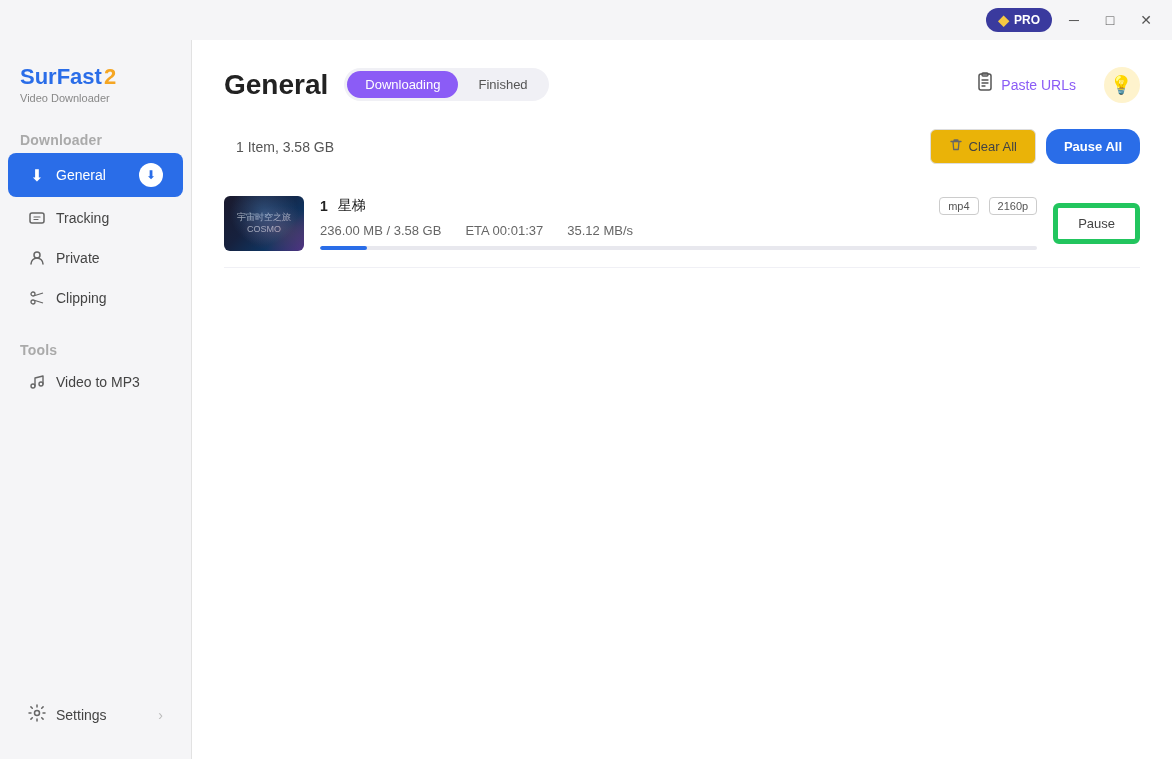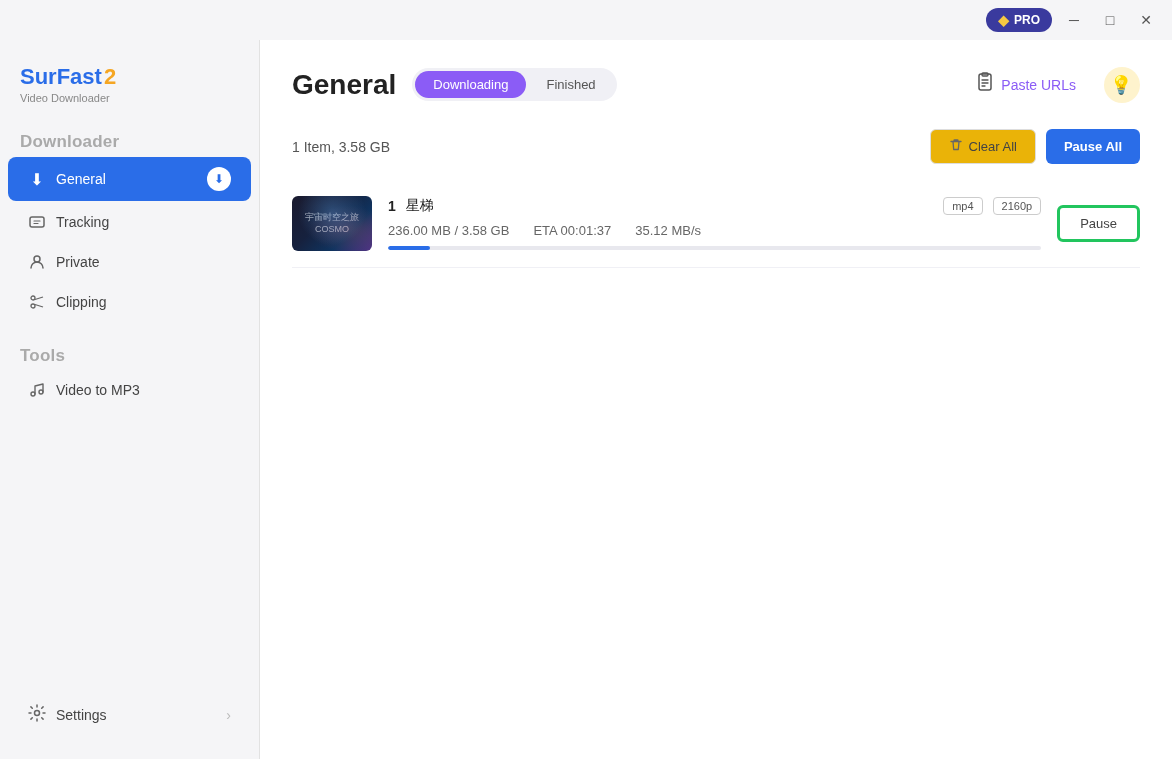--- a/index.html
+++ b/index.html
@@ -54,21 +54,21 @@
 
     
     .app-body {
       display: flex;
       flex: 1;
       overflow: hidden;
     }
 
     
     .sidebar {
-      width: 260px;
+      width: 192px;
       background: #f5f5f7;
       display: flex;
       flex-direction: column;
       padding: 16px 0;
       border-right: 1px solid #e2e2e2;
     }
     .logo-area {
       padding: 8px 20px 20px;
     }
     .logo-text {
@@ -85,21 +85,21 @@
       font-size: 22px;
       font-weight: 800;
       color: #f5a623;
     }
     .logo-sub {
       font-size: 11px;
       color: #888;
       margin-top: 2px;
     }
     .section-label {
-      font-size: 17px;
+      font-size: 14px;
       color: #aaa;
       font-weight: 600;
       padding: 8px 20px 4px;
       text-transform: none;
       letter-spacing: 0.2px;
     }
     .nav-item {
       display: flex;
       align-items: center;
       gap: 10px;
@@ -239,20 +239,21 @@
       cursor: pointer;
       font-size: 18px;
     }
 
     
     .info-bar {
       display: flex;
       align-items: center;
       justify-content: space-between;
       margin-bottom: 16px;
+      margin-left: 12px;
     }
     .item-count {
       font-size: 14px;
       color: #555;
       font-weight: 500;
     }
     .action-buttons {
       display: flex;
       gap: 10px;
     }
@@ -269,21 +270,21 @@
       border-radius: 6px;
     }
     .pause-all-btn {
       padding: 8px 18px;
       background: #2a6de8;
       color: white;
       border: none;
       font-size: 13px;
       font-weight: 600;
       cursor: pointer;
-      border-radius: 6px;
+      border-radius: 14px;
     }
 
     
     .download-item {
       display: flex;
       align-items: center;
       gap: 16px;
       padding: 16px 0;
       border-bottom: 1px solid #f0f0f5;
     }
@@ -362,21 +363,21 @@
       overflow: hidden;
     }
     .progress-bar-fill {
       height: 100%;
       background: #2a6de8;
       border-radius: 2px;
       width: 6.5%;
     }
     .pause-btn {
       padding: 8px 20px;
-      border: 3px solid #22c55e;
+      border: 5px solid #22c55e;
       background: white;
       color: #444;
       font-size: 13px;
       cursor: pointer;
       border-radius: 6px;
       flex-shrink: 0;
     }
   </style>
 </head>
 <body>

